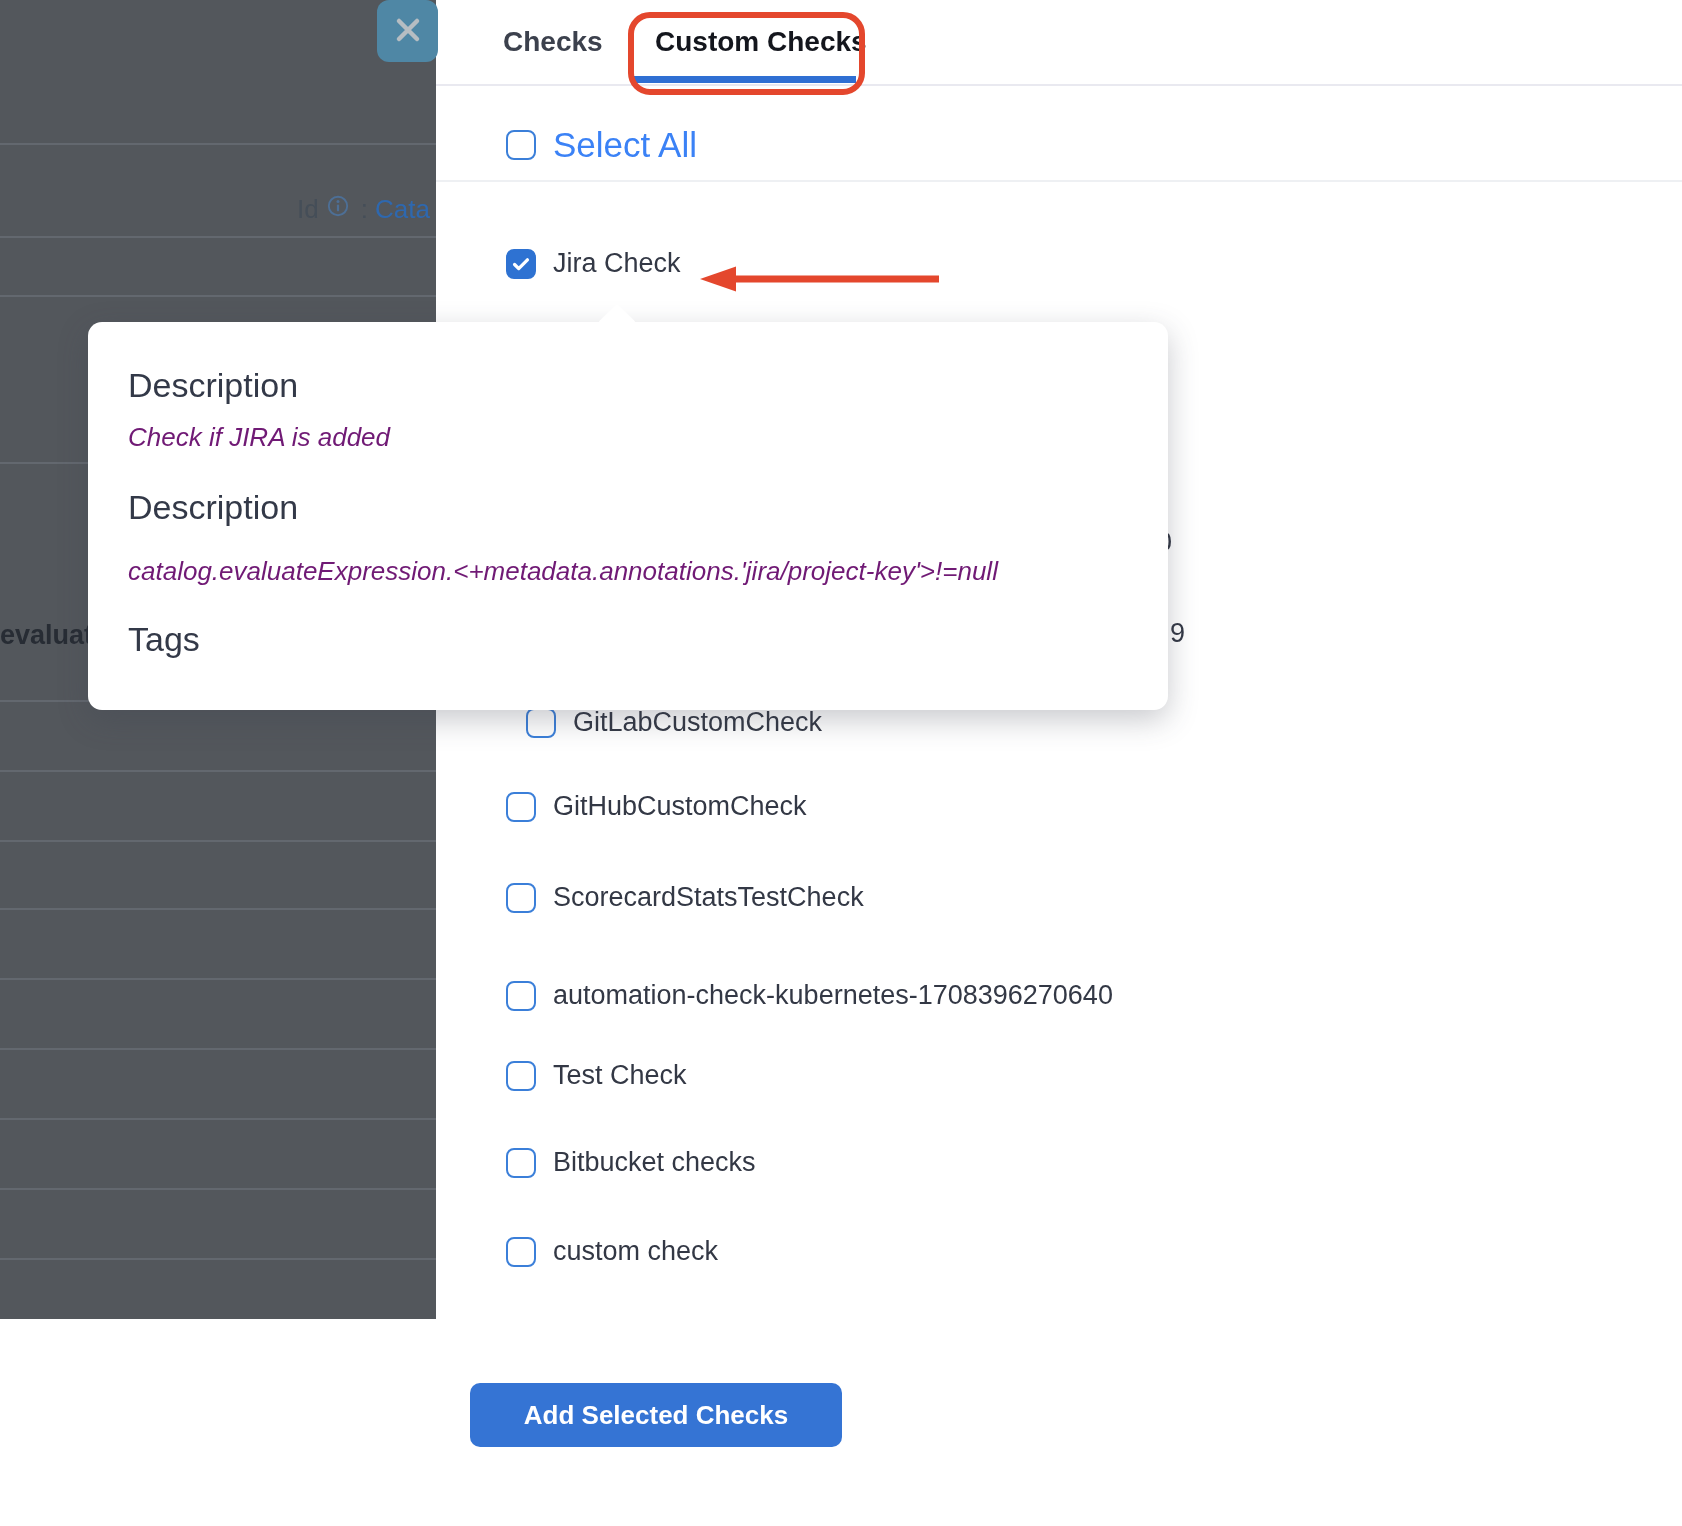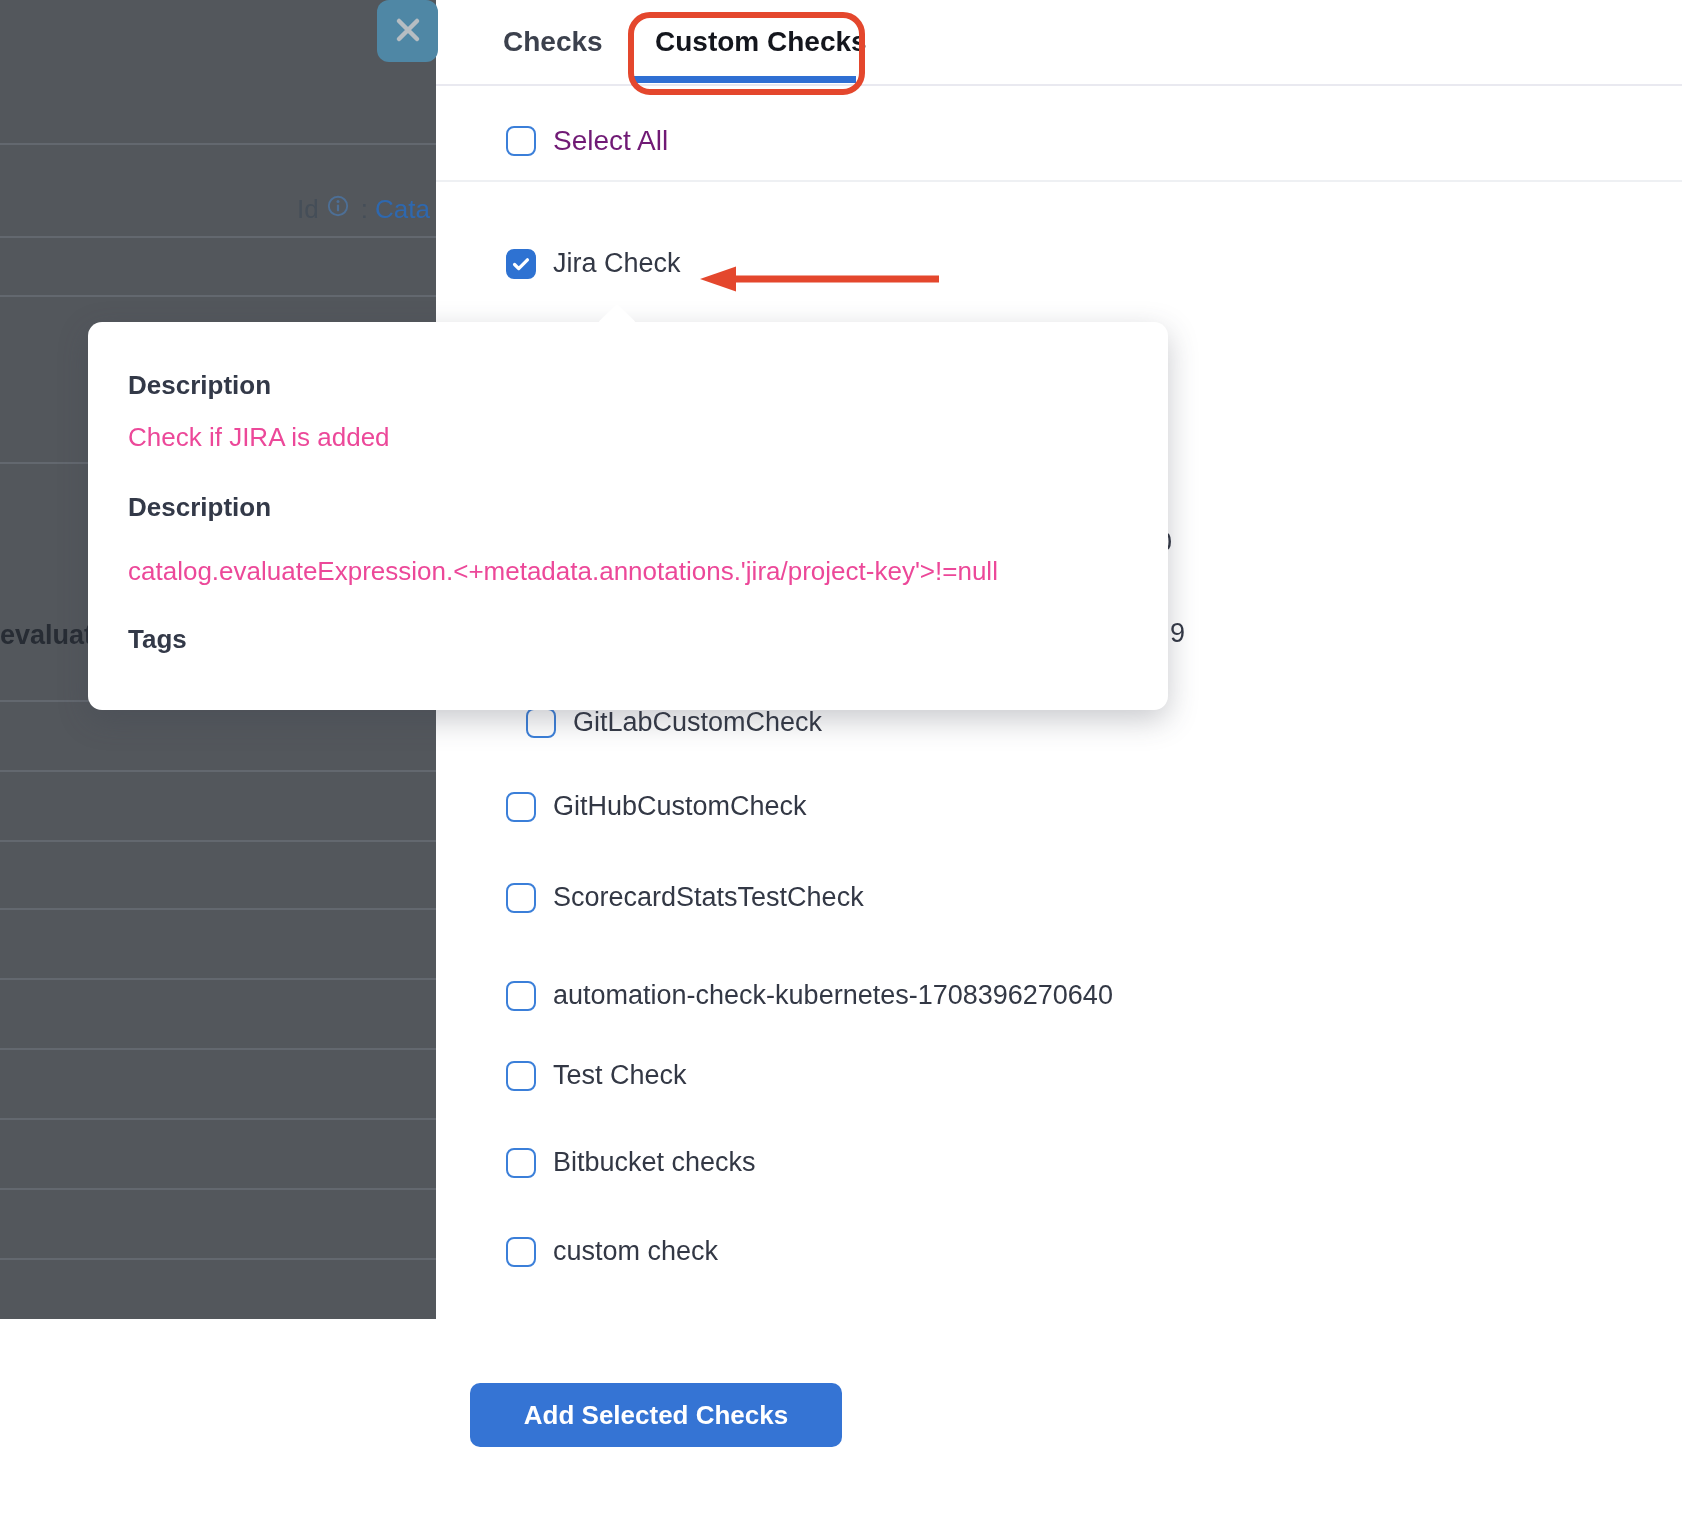--- a/index.html
+++ b/index.html
@@ -31,21 +31,21 @@
   .tab-inactive { left:67px; color:#3C414D; font-weight:600; }
   .tab-active { left:219px; color:#14161D; font-weight:bold; }
   .tab-underline { position:absolute; left:197px; top:76px; width:223px; height:7px;
     background:var(--accent-blue); }
   .tab-border { position:absolute; left:0; top:84px; width:1246px; height:2px; background:#E9E9F0; }
   .annotation-circle { position:absolute; left:192px; top:12px; width:237px; height:83px;
     border:6px solid var(--annotation-red); border-radius:22px; z-index:70; pointer-events:none; }
 
   .select-all-row { position:absolute; left:70px; top:125px; display:flex; align-items:center;
     gap:17px; cursor:pointer; }
-  .select-all-row .lbl { font-size:28px; color:#701a75;text-align:right; }
+  .select-all-row .lbl { font-size:35px; color:#3b82f6;text-align:right; }
   .list-divider { position:absolute; left:0; top:180px; width:1246px; height:2px; background:#EEF0F3; }
 
   .cb { width:30px; height:30px; border:2.5px solid var(--checkbox-blue); border-radius:8px;
     background:#fff; flex:0 0 30px; display:flex; align-items:center; justify-content:center; }
   .cb.checked { background:var(--checked-blue); border-color:var(--checked-blue); }
   .cb svg { display:block; }
 
   .check-row { position:absolute; left:70px; display:flex; align-items:center; gap:17px;
     cursor:pointer; }
   .check-row .lbl { font-size:27px; color:#333845; white-space:nowrap; }
@@ -61,22 +61,22 @@
   .frag { position:absolute; font-size:27px; color:#333845; z-index:10; white-space:nowrap; }
   .frag-0 { left:1157px; top:527px; }
   .frag-9 { left:1170px; top:618px; }
 
   
   .tooltip { position:absolute; left:88px; top:322px; width:1080px; height:388px;
     background:#fff; border-radius:14px; box-shadow:0 10px 30px rgba(60,65,80,0.28);
     z-index:50; padding:46px 40px 0 40px; }
   .tooltip .caret { position:absolute; left:515px; top:-13px; width:28px; height:28px;
     background:#fff; transform:rotate(45deg); border-radius:4px; }
-  .tt-head { font-size:26px; font-weight:bold; color:#333948; line-height:34px; }
-  .tt-body { font-size:26px; color:#ec4899; line-height:34px; white-space:nowrap; }
+  .tt-head { font-size:34px; font-weight:normal; color:#333948; line-height:34px; }
+  .tt-body { font-size:26px; color:#701a75; line-height:34px; white-space:nowrap;font-style:italic; }
   .tt-gap-a { margin-top:18px; } .tt-gap-b { margin-top:36px; }
   .tt-gap-c { margin-top:30px; } .tt-gap-d { margin-top:34px; }
 </style>
 </head>
 <body>
 
 <div class="screen" style="--accent-blue: #2F6FD3; --checkbox-blue: #3B7FD9; --checked-blue: #2E72D2; --annotation-red: #E4472D; --button-blue: #3574D4; --overlay-bg: #53575C; --link-blue: #2E68AF;">
 
   <div class="underlay">
     <div class="u-header">

